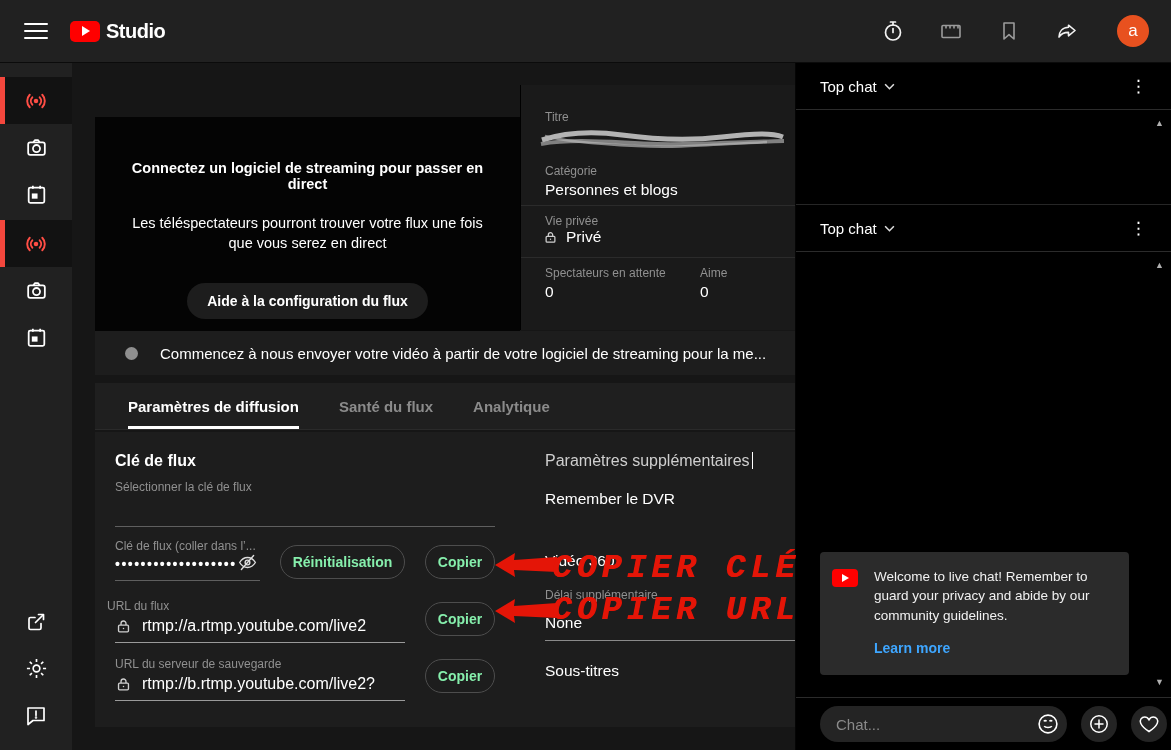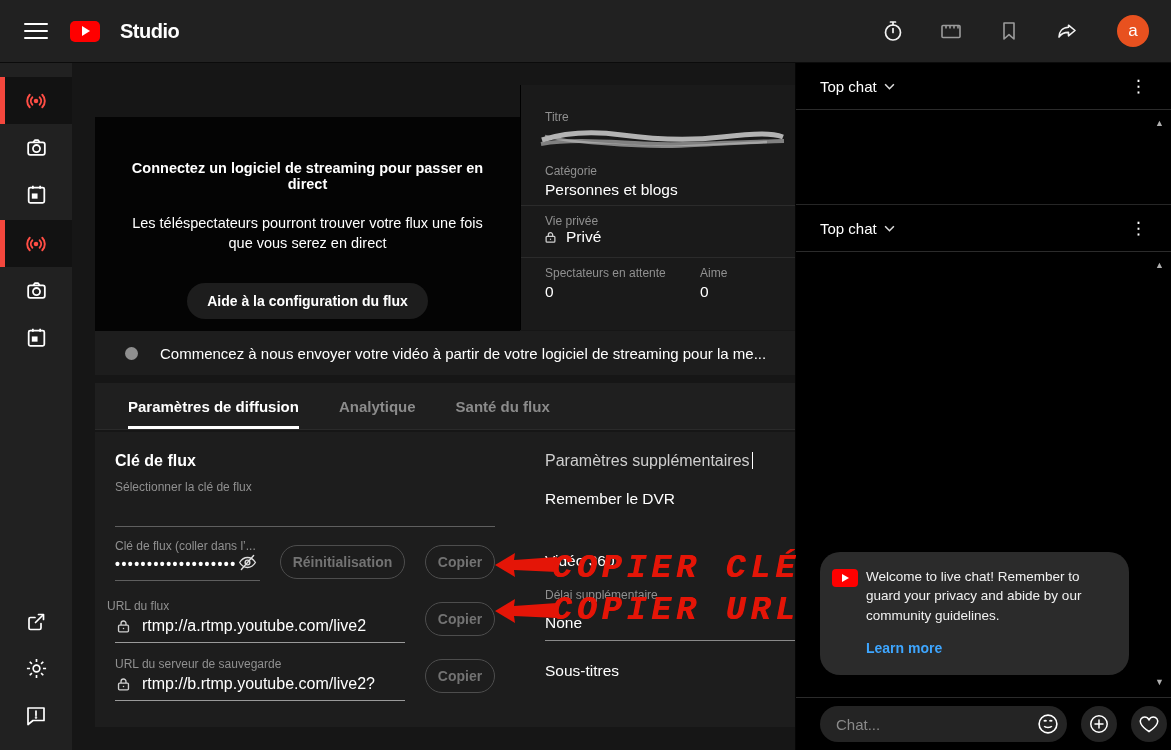--- a/index.html
+++ b/index.html
@@ -16,21 +16,21 @@
   .topbar {
     position:absolute; top:0; left:0; width:1171px; height:63px;
     background:#212121; border-bottom:1px solid #0b0b0b;
     display:flex; align-items:center; z-index:30;
   }
   .hamburger { width:24px; height:24px; margin-left:24px; cursor:pointer; display:flex; flex-direction:column; justify-content:center; gap:5px; }
   .hamburger span { display:block; height:2px; background:#fff; border-radius:1px; }
   .logo { display:flex; align-items:center; margin-left:22px; cursor:pointer; }
   .logo-badge { width:30px; height:21px; background:#f00; border-radius:5px; display:flex; align-items:center; justify-content:center; }
   .logo-badge .tri { width:0; height:0; border-left:8px solid #fff; border-top:5px solid transparent; border-bottom:5px solid transparent; margin-left:2px; }
-  .logo-text { font-size:20px; font-weight:bold; letter-spacing:-0.5px; margin-left:20px; }
+  .logo-text { font-size:20px; font-weight:bold; letter-spacing:-0.5px; margin-left:6px; }
   .topbar-spacer { flex:1; }
   .topbar-icons { display:flex; align-items:center; gap:34px; margin-right:22px; }
   .tb-icon { width:24px; height:24px; cursor:pointer; opacity:0.95; }
   .tb-icon.dim { opacity:0.55; }
   .avatar {
     width:32px; height:32px; border-radius:50%; background:#e8511f;
     display:flex; align-items:center; justify-content:center;
     font-size:17px; color:#fff; cursor:pointer; margin-left:4px;
   }
 
@@ -81,21 +81,21 @@
   .settings-card { position:absolute; left:23px; top:369px; width:700px; height:295px; background:#1d1d1d; }
   .sc-abs { position:absolute; }
   .sc-h { font-size:16px; font-weight:bold; color:#fff; }
   .sc-h2 { font-size:16px; color:#cfcfcf; }
   .sc-label { font-size:12px; color:#909090; }
   .sc-value { font-size:16px; color:#fff; }
   .sc-item { font-size:15.5px; color:#fff; font-weight:500; cursor:pointer; }
   .underline { position:absolute; height:1px; background:#5f5f5f; }
   .pill-btn {
     position:absolute; border:1px solid #4d4d4d; border-radius:17px; background:transparent;
-    color:#737373; font-size:14px; font-weight:bold; cursor:pointer; font-family:"Liberation Sans", sans-serif;
+    color:#86efac; font-size:14px; font-weight:bold; cursor:pointer; font-family:"Liberation Sans", sans-serif;
     display:flex; align-items:center; justify-content:center;
   }
   .select-row { display:flex; align-items:center; justify-content:space-between; width:380px; cursor:pointer; }
   .masked-key { font-size:14px; letter-spacing:1.5px; font-weight:bold; }
   .url-row { display:flex; align-items:center; gap:10px; }
   .text-cursor { display:inline-block; width:1.5px; height:17px; background:#fff; vertical-align:-3px; margin-left:2px; }
 
   
   .chatpanel {
     position:absolute; top:63px; left:795px; width:376px; height:687px; background:#000000;
@@ -107,22 +107,22 @@
   }
   .chat-header-label { font-size:15px; font-weight:500; display:flex; align-items:center; gap:7px; cursor:pointer; }
   .chat-header .spacer { flex:1; }
   .kebab { font-size:17px; color:#fff; cursor:pointer; padding:0 6px; }
   .chat-body-1 { height:95px; border-bottom:1px solid #262626; position:relative; flex:0 0 auto; }
   .chat-body-2 { flex:1; position:relative; }
   .scroll-glyph { position:absolute; right:7px; font-size:9px; color:#b0b0b0; cursor:pointer; }
 
   .welcome-card {
     position:absolute; left:24px; right:42px; bottom:22px;
-    background:#2b2b2b; border-radius:20px; padding:15px 14px 16px 12px;
-    display:flex; gap:8px;
+    background:#2b2b2b; border-radius:4px; padding:15px 14px 16px 12px;
+    display:flex; gap:16px;
   }
   .wc-icon { flex:0 0 26px; padding-top:2px; }
   .wc-badge { width:26px; height:18px; background:#f00; border-radius:4px; display:flex; align-items:center; justify-content:center; }
   .wc-badge .tri { width:0; height:0; border-left:7px solid #fff; border-top:4px solid transparent; border-bottom:4px solid transparent; margin-left:1px; }
   .wc-text { font-size:13.5px; color:#f1f1f1; line-height:1.45; }
   .wc-link { display:inline-block; margin-top:13px; color:#3ea6ff; font-weight:bold; font-size:14px; cursor:pointer; }
 
   .chat-inputrow {
     flex:0 0 53px; border-top:1px solid #2b2b2b; display:flex; align-items:center;
     padding:0 12px 0 24px; gap:14px;
@@ -280,22 +280,22 @@
     </div>
   </div>
 
   <div class="statusbar">
     <div class="status-dot"></div>
     <div class="status-text">Commencez à nous envoyer votre vidéo à partir de votre logiciel de streaming pour la me...</div>
   </div>
 
   <div class="tabbar">
     <div class="tab active">Paramètres de diffusion</div>
+    <div class="tab">Santé du flux</div>
     <div class="tab">Analytique</div>
-    <div class="tab">Santé du flux</div>
   </div>
 
   <div class="settings-card">
 
     <div class="sc-abs sc-h" style="left:20px; top:20px">Clé de flux</div>
     <div class="sc-abs sc-label" style="left:20px; top:48px">Sélectionner la clé de flux</div>
     <div class="underline" style="left:20px; top:94px; width:380px"></div>
 
     <div class="sc-abs sc-label" style="left:20px; top:107px">Clé de flux (coller dans l’...</div>
     <div class="sc-abs masked-key" style="left:20px; top:124px">•••••••••••••••••••</div>

